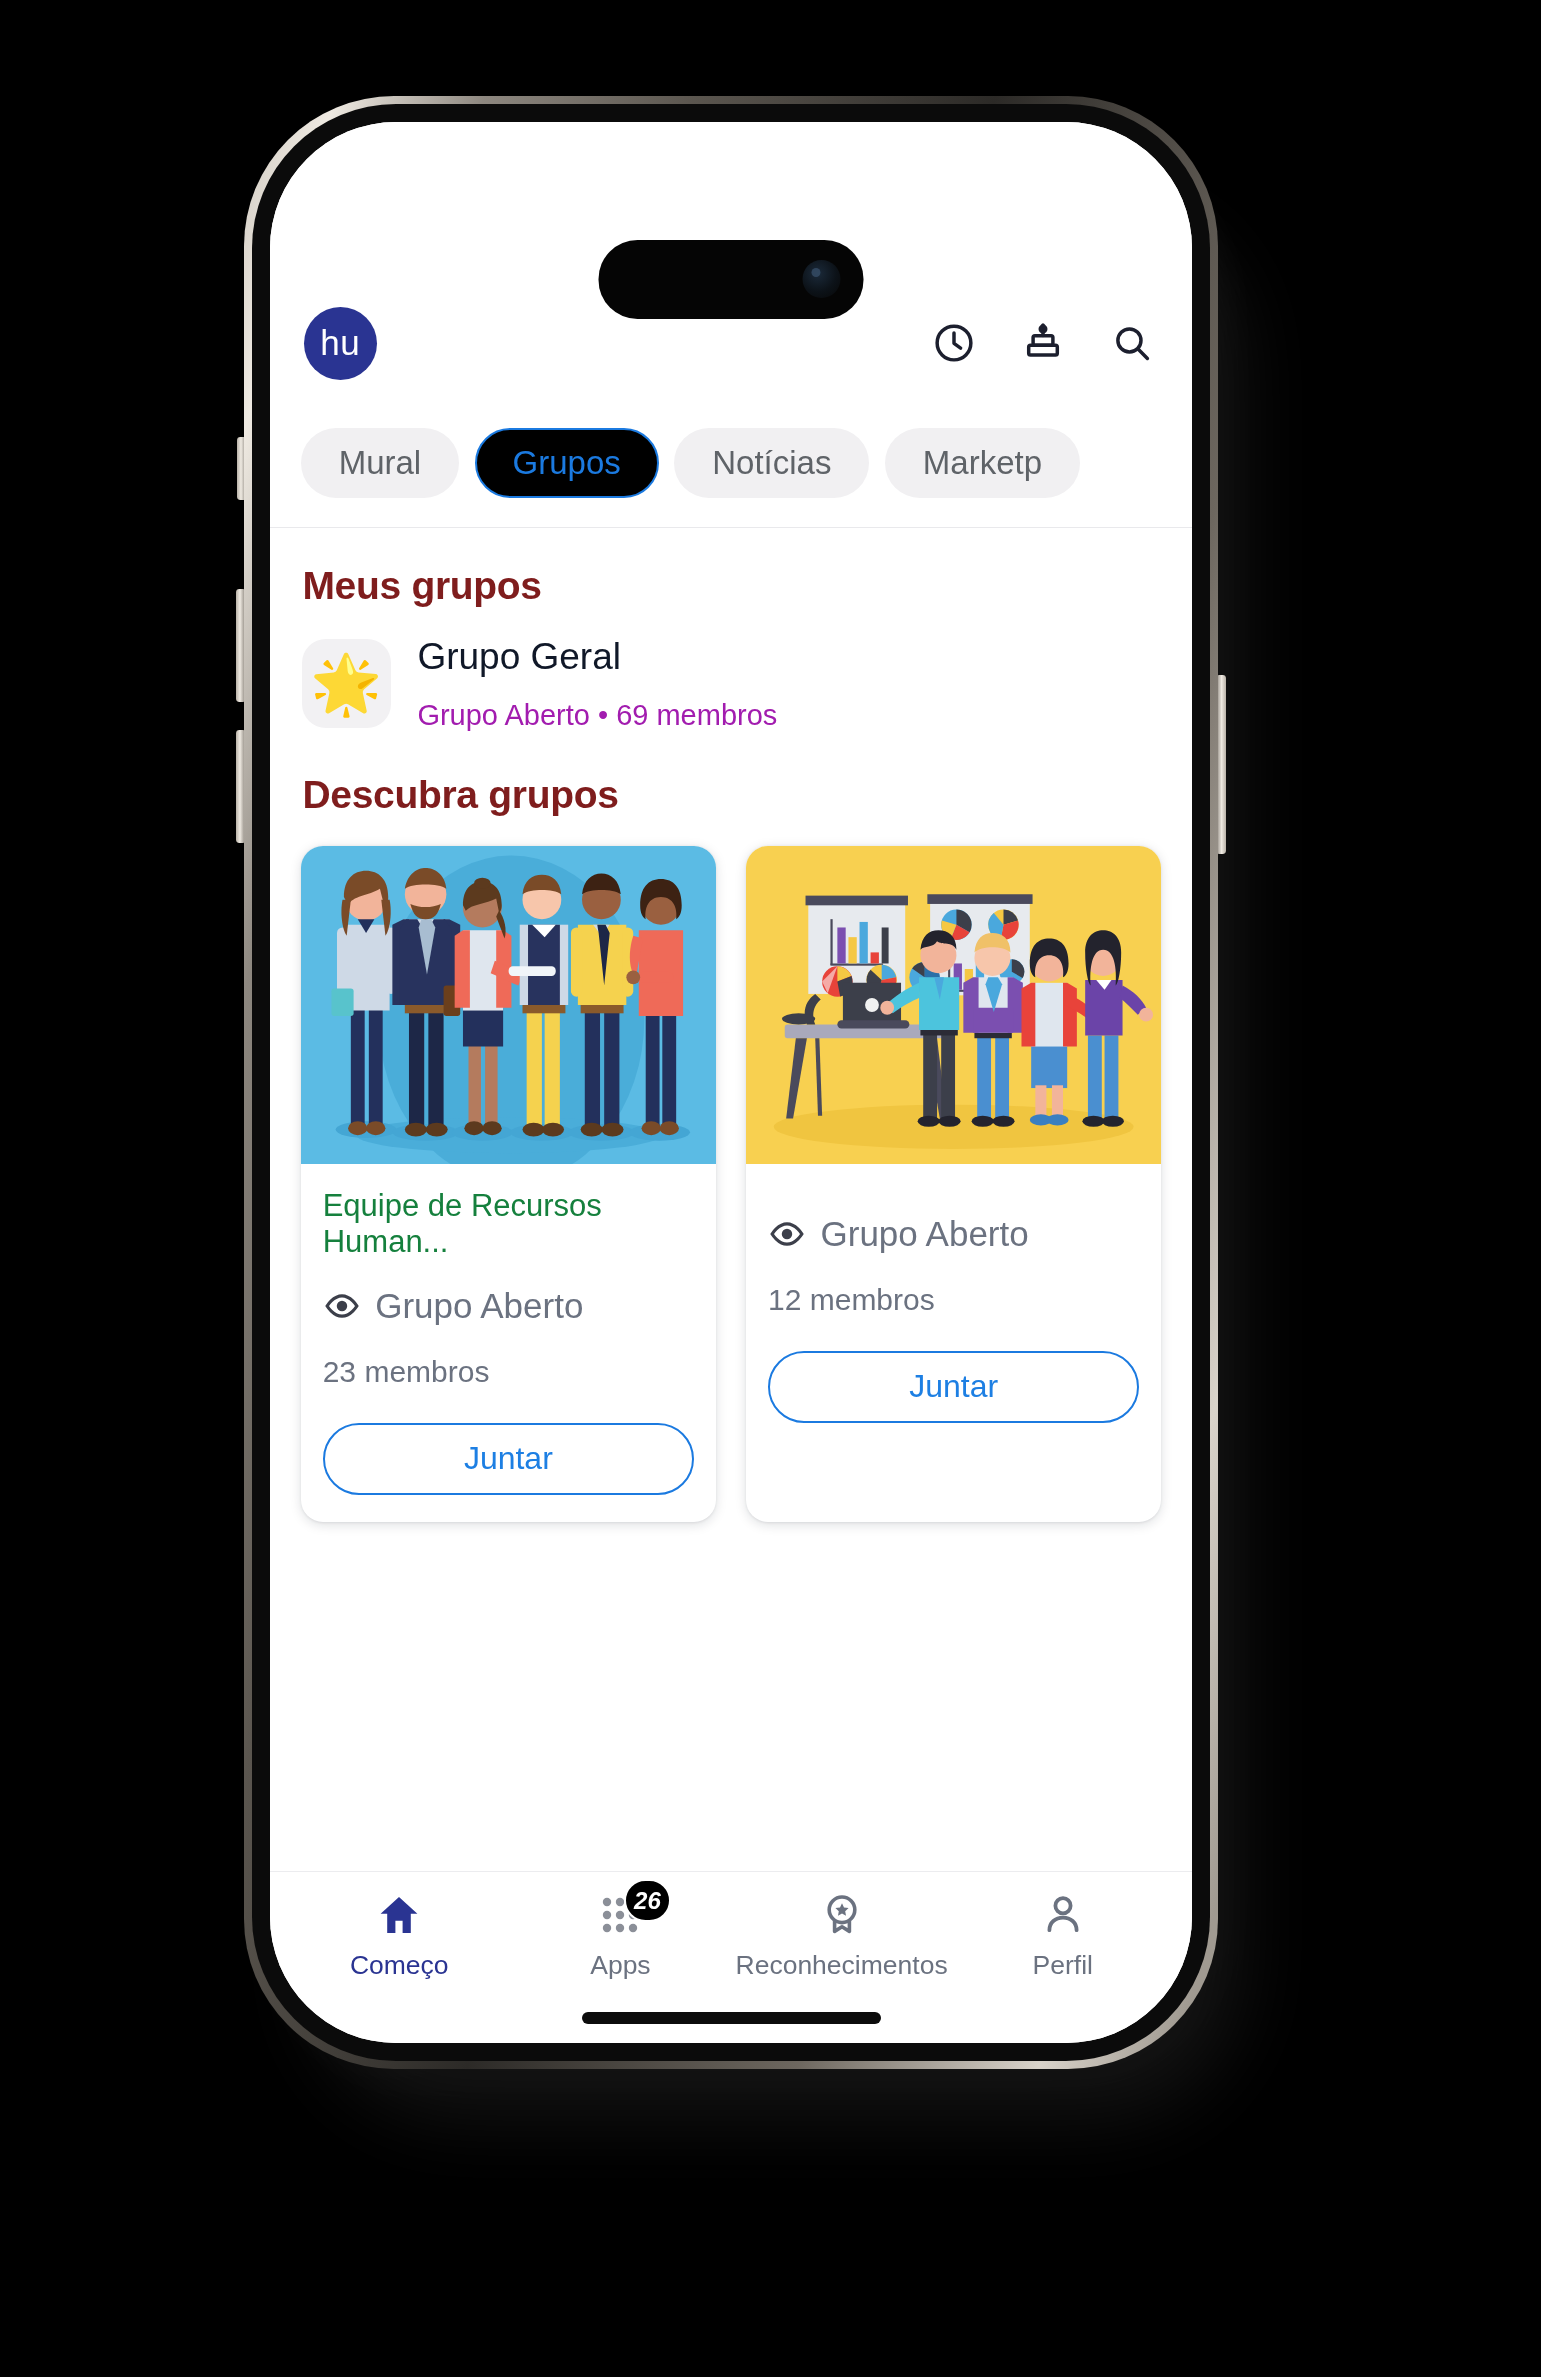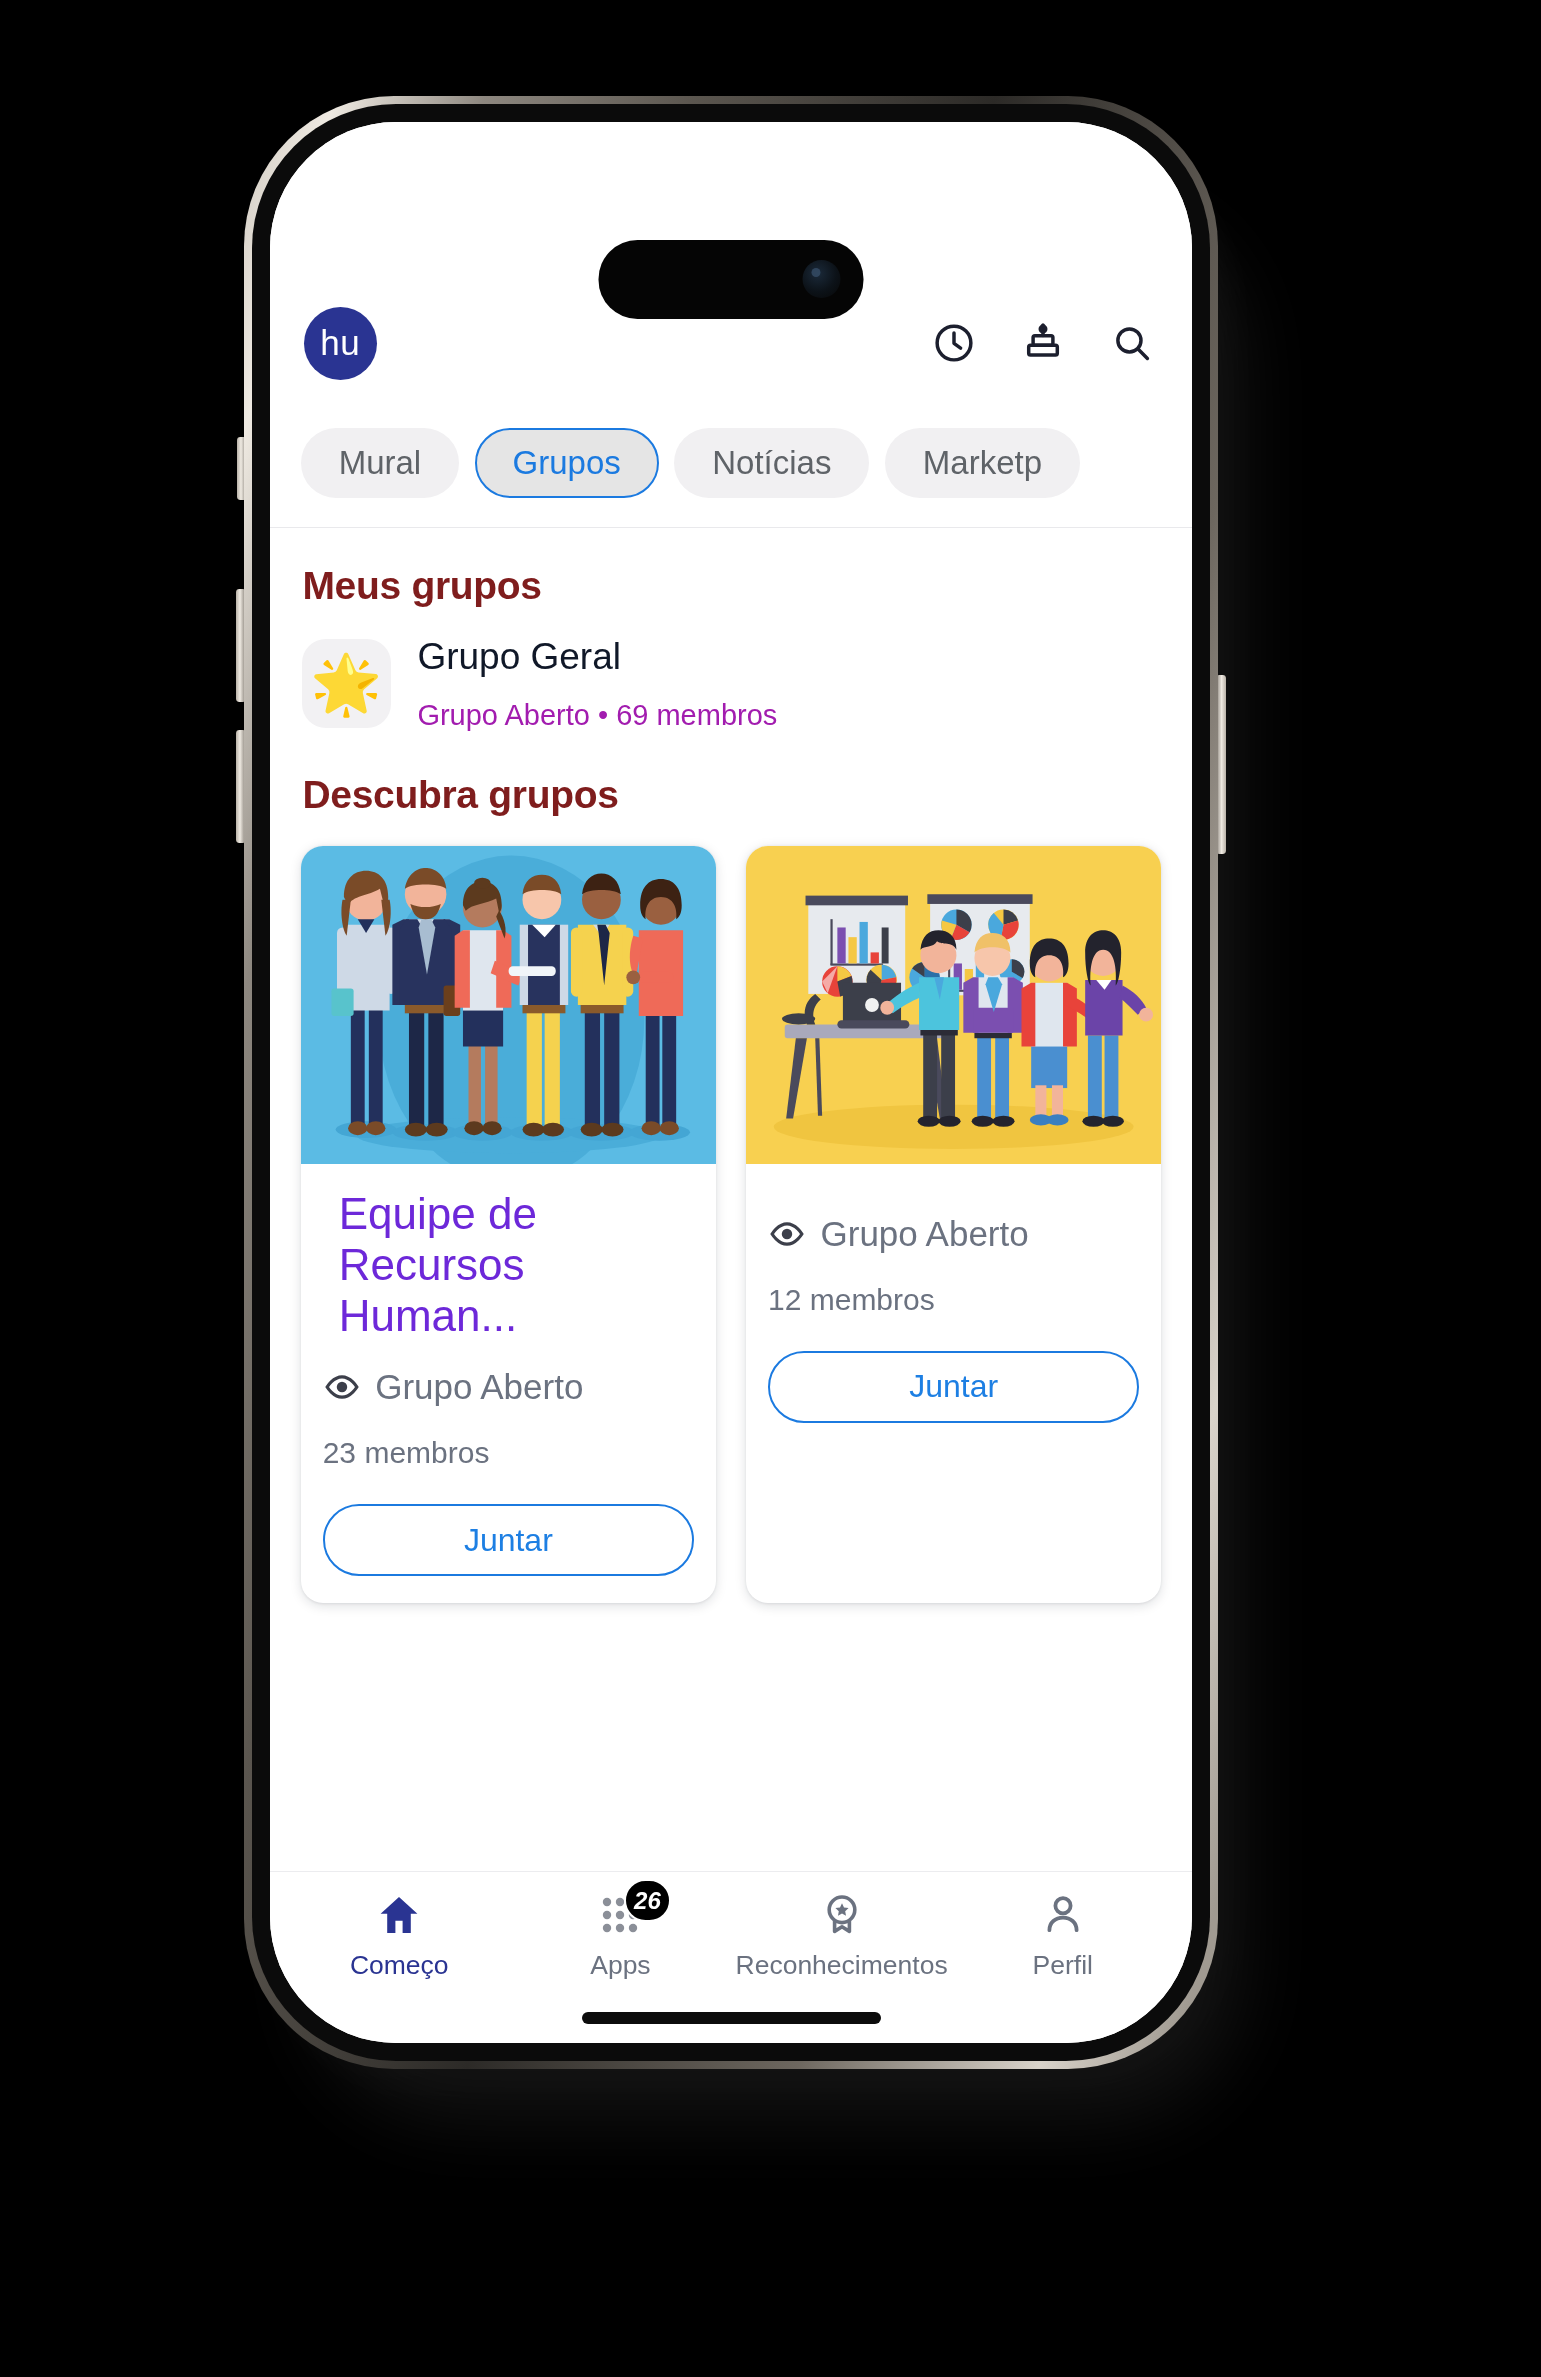--- a/index.html
+++ b/index.html
@@ -65,21 +65,21 @@
   .ic svg { width:100%; height:100%; display:block; }
 
   
   .tabs { flex:0 0 auto; display:flex; gap:15.4px; padding:48px 0 29px 31px; overflow:hidden; }
   .tab {
     flex:0 0 auto; height:70px; padding:0 36px; border-radius:35px;
     display:flex; align-items:center; justify-content:center;
     background:#f1f0f2; color:#5f6368; font-size:33px; border:2.6px solid transparent;
     white-space:nowrap;
   }
-  .tab.active { background:#e5e5e5; color:#1b7ae0; border-color:#1b7ae0; }
+  .tab.active { background:#000000; color:#1b7ae0; border-color:#1b7ae0; }
 
   .divider { flex:0 0 auto; height:1.7px; background:#e9e9ec; }
 
   
   .body { flex:1 1 auto; overflow:hidden; padding:0 31px; }
 
   .section-title { font-size:39px; font-weight:700; color:#7f1d1d; padding:36px 0 24px 1.7px; letter-spacing:-0.3px; }
 
   .mygroup { display:flex; align-items:center; gap:26px; padding:3.4px 0 5.1px 1.7px; }
   .mygroup-ico {
@@ -93,21 +93,21 @@
   
   .cards { display:flex; gap:30px; padding-top:5.1px; }
   .card {
     flex:1 1 0; background:#fff; border-radius:22px; overflow:hidden;
     box-shadow:0 2.6px 12px rgba(16,24,40,.13), 0 0.9px 2.6px rgba(16,24,40,.08);
     display:flex; flex-direction:column;
   }
   .card-img { height:318px; position:relative; overflow:hidden; }
   .card-img svg { position:absolute; inset:0; width:100%; height:100%; display:block; }
   .card-body { padding:24px 22px 27px 22px; display:flex; flex-direction:column; }
-  .card-title { font-size:44px; color:#6d28d9; line-height:1.16; min-height:51px;margin-left:16px; }
+  .card-title { font-size:31px; color:#15803d; line-height:1.16; min-height:51px; }
   .card-meta { display:flex; align-items:center; gap:14.5px; padding-top:26px; }
   .eye { width:38px; height:38px; flex:0 0 auto; }
   .eye svg { width:100%; height:100%; display:block; }
   .card-meta-txt { font-size:35px; color:#6b7280; }
   .card-members { font-size:30px; color:#6b7280; padding-top:29px; }
   .join {
     margin-top:34px; height:72px; border-radius:36px;
     border:2.1px solid #1b7ae0; background:#fff; color:#1d7fe3;
     font-size:32px; font-family:inherit;
     display:flex; align-items:center; justify-content:center;

